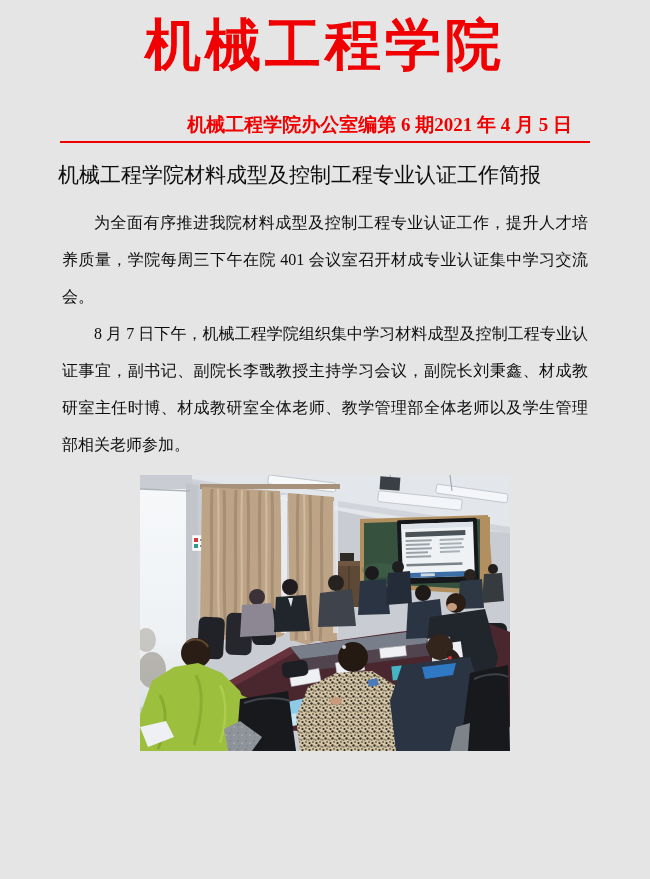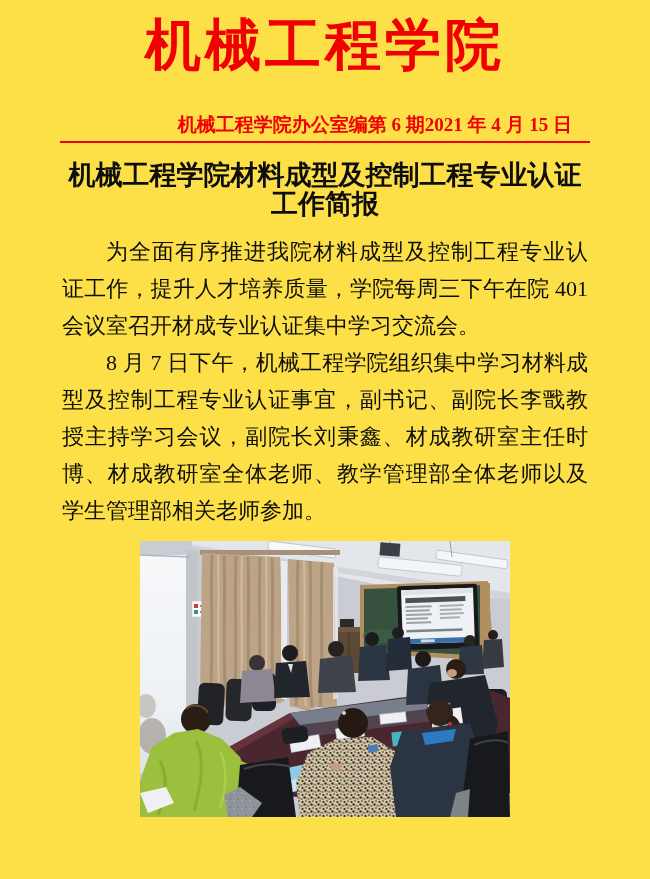--- a/index.html
+++ b/index.html
@@ -1,20 +1,20 @@
 <!DOCTYPE html>
 <html style="--accent: #f00000; --wall: #c9ccd2; --ceiling: #e3e6ea; --window: #f3f5f7; --curtain: #bda486; --curtain-dark: #8f7a60; --curtain-light: #d9c5a9; --board: #36523f; --board-frame: #b18f5e; --tv-frame: #16181c; --tv-screen: #eef2f5; --taskbar: #3a6ea5; --table: #4a262e; --table-reflect: #8495a3; --chair: #17191d; --floor: #8f949b; --green-jacket: #9cbf3d; --floral-base: #d3c6a8; --navy: #2a3442; --suit: #21252c; --blue-collar: #2f79c4; --skin: #c89b7d; --hair: #2a1d15; --paper: #eef0f3; --folder-blue: #8ecbe8; --folder-teal: #45b5c6; --book-cover: #6b4a2a; --book-pages: #e7dfc8; --bag: #1d1f24;"><head>
 <meta charset="utf-8">
 <style>
   * { margin:0; padding:0; box-sizing:border-box; }
   html,body { background:#ffffff; }
   .page {
     position:relative;
     width:650px; height:879px;
-    background:#fde047;
+    background:#e5e5e5;
     margin:0 auto;
     overflow:hidden;
     font-family:"Liberation Serif","DejaVu Serif",serif;
     color:#0d0d0d;
   }
   .doc-title {
     margin-top:8px;
     text-align:center;
     font-family:"Liberation Sans","DejaVu Sans",sans-serif;
     font-weight:700;
@@ -31,28 +31,28 @@
     padding:0 18px 4px 26px;
     border-bottom:2px solid var(--accent,#f00000);
     color:var(--accent,#f00000);
     font-size:19px;
     font-weight:700;
     line-height:24px;
     white-space:nowrap;
   }
   .headline {
     margin:18px 58px 0;
-    text-align:center;
-    font-size:27px;
-    font-weight:700;
+    text-align:left;
+    font-size:21px;
+    font-weight:400;
     line-height:29px;
   }
   .bodycopy {
     margin:0 62px;
-    font-size:22px;
+    font-size:16px;
     line-height:37px;
     text-align:justify;
   }
   .p-first { margin-top:14px; }
   .indent { text-indent:2em; }
   .subhead { font-weight:700; }
   .photo-wrap {
     width:370px;
     margin:12px auto 0;
   }
@@ -62,21 +62,21 @@
 <body>
 
 <div class="page">
 
   <h1 class="doc-title">
     <div>机械工程学院</div>
   </h1>
 
   <div class="masthead">
     <span>机械工程学院办公室编第 6 期</span>
-    <span>2021 年 4 月 15 日</span>
+    <span>2021 年 4 月 5 日</span>
   </div>
 
   <h2 class="headline">机械工程学院材料成型及控制工程专业认证工作简报</h2>
 
   <p class="bodycopy indent p-first">为全面有序推进我院材料成型及控制工程专业认证工作，提升人才培养质量，学院每周三下午在院 401 会议室召开材成专业认证集中学习交流会。</p>
 
 
   <p class="bodycopy indent">8 月 7 日下午，机械工程学院组织集中学习材料成型及控制工程专业认证事宜，副书记、副院长李戬教授主持学习会议，副院长刘秉鑫、材成教研室主任时博、材成教研室全体老师、教学管理部全体老师以及学生管理部相关老师参加。</p>
 
   <figure class="photo-wrap">

